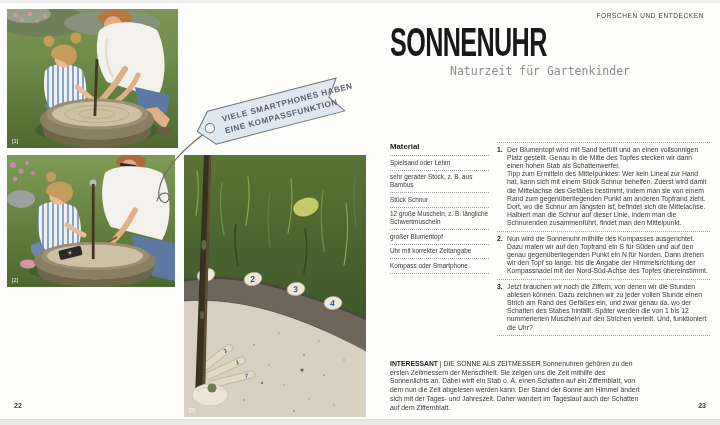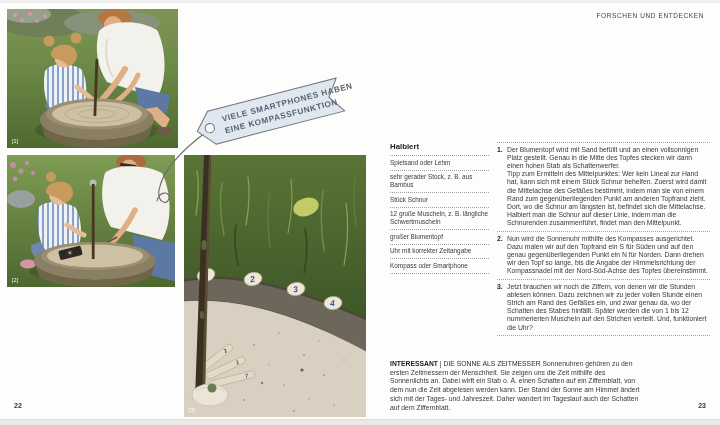--- a/index.html
+++ b/index.html
@@ -271,24 +271,28 @@
       <text class="tag-text" x="27" y="14">VIELE SMARTPHONES HABEN</text>
       <text class="tag-text" x="27" y="26">EINE KOMPASSFUNKTION</text>
     </g>
   </svg>
 
   <div id="pagenum-left" class="pagenum">22</div>
 
   <div class="page-right">
     <div class="kicker">FORSCHEN UND ENTDECKEN</div>
 
+    <div class="title-block">
+      <h1 class="title-main">SONNENUHR</h1>
+      <p class="title-sub">Naturzeit für Gartenkinder</p>
+    </div>
 
 
     <div class="material">
-      <h3 class="col-heading">Halbiert</h3>
+      <h3 class="col-heading">Material</h3>
       <ul>
         <li>Spielsand oder Lehm</li>
         <li>sehr gerader Stock, z. B. aus Bambus</li>
         <li>Stück Schnur</li>
         <li>12 große Muscheln, z. B. längliche Schwertmuscheln</li>
         <li>großer Blumentopf</li>
         <li>Uhr mit korrekter Zeitangabe</li>
         <li>Kompass oder Smartphone</li>
       </ul>
     </div>

